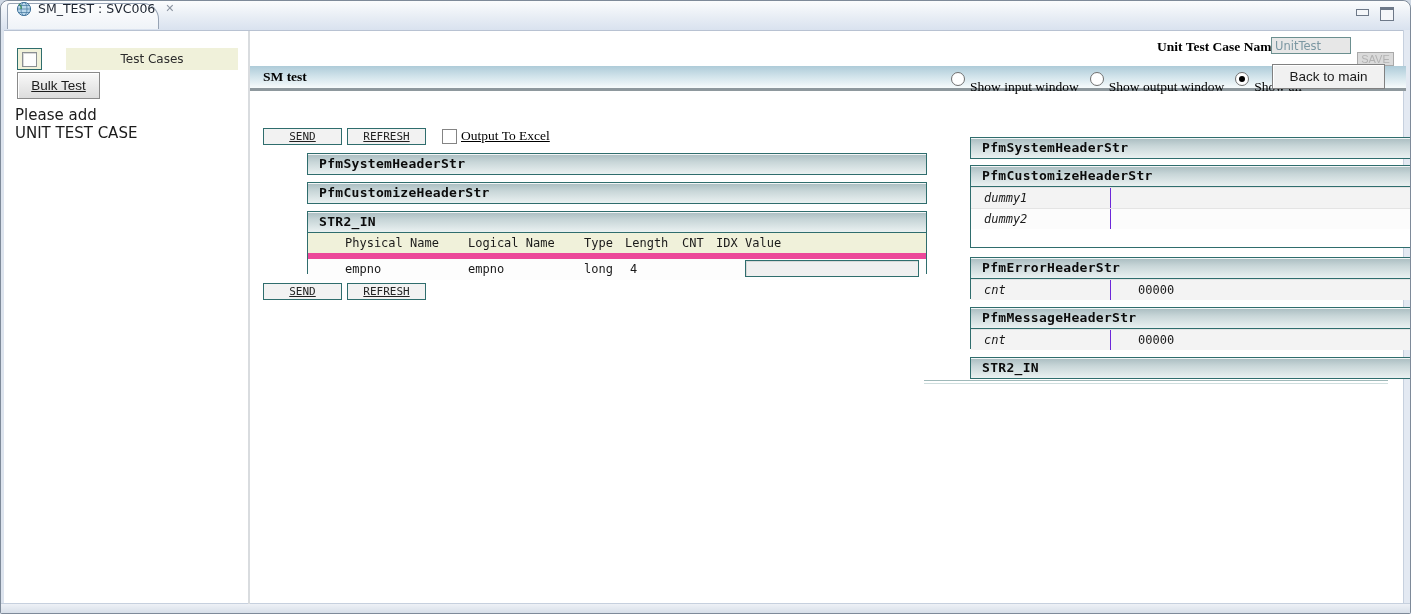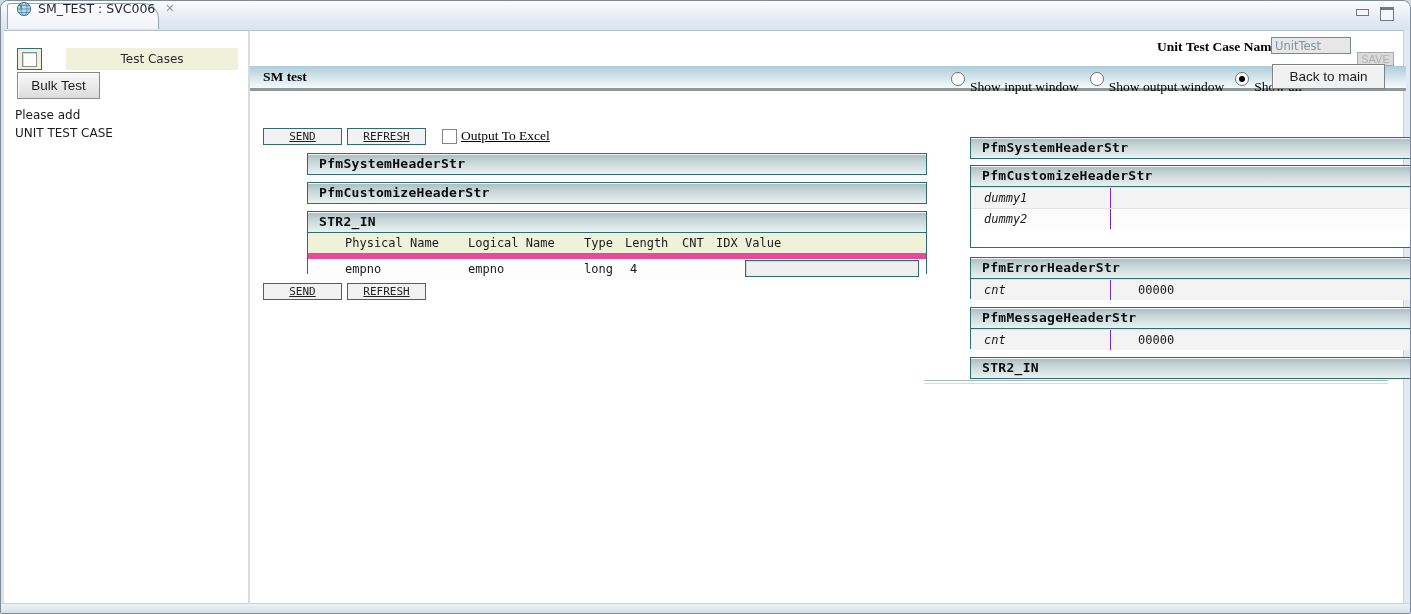--- a/index.html
+++ b/index.html
@@ -18,22 +18,22 @@
   
   .strip-left{position:absolute;left:0;top:29px;bottom:0;width:3px;background:#dde4ee;}
   .strip-right{position:absolute;right:0;top:29px;bottom:0;width:6px;background:#e3e9f2;border-left:1px solid #c6d0de;}
   .strip-bottom{position:absolute;left:0;right:0;bottom:0;height:9px;background:linear-gradient(180deg,#eef1f6,#d7dfe9);border-top:1px solid #c6d0de;}
 
   
   .sidebar-divider{position:absolute;left:247px;top:30px;bottom:9px;width:2px;background:#d9dcdf;}
   .tc-cb-cell{position:absolute;left:16px;top:47px;width:25px;height:22px;background:#f0f1da;border:1px solid #2f6d6d;box-sizing:border-box;display:flex;align-items:center;justify-content:center;}
   .tc-cb{width:13px;height:13px;background:#fdfdfd;border:1px solid #8a8f93;box-shadow:inset 1px 1px 0 #d8d8d8;}
   .tc-head{position:absolute;left:46px;top:47px;width:172px;height:22px;background:#f0f1da;display:flex;align-items:center;justify-content:center;font-size:12px;color:#2b2b2b;margin-left:19px;}
-  .bulk-btn{position:absolute;left:16px;top:71px;width:83px;height:27px;background:linear-gradient(180deg,#f9f9f9,#dcdcdc);border:1px solid #8a8a8a;box-shadow:inset 1px 1px 0 #fff;font-size:13.5px;color:#1c1c1c;display:flex;align-items:center;justify-content:center;cursor:pointer;}
-  .empty-msg{position:absolute;left:14px;top:105px;font-size:12px;color:#1b1b1b;line-height:18px;}
+  .bulk-btn{position:absolute;left:16px;top:71px;width:83px;height:27px;background:linear-gradient(180deg,#f9f9f9,#dcdcdc);border:1px solid #8a8a8a;box-shadow:inset 1px 1px 0 #fff;font-size:13.5px;color:#1c1c1c;display:flex;align-items:center;justify-content:center;cursor:pointer;text-decoration:underline;}
+  .empty-msg{position:absolute;left:14px;top:105px;font-size:15px;color:#1b1b1b;line-height:18px;}
 
   
   .utc-label{position:absolute;left:1156px;top:38px;font-family:"Liberation Serif",serif;font-weight:bold;font-size:13.5px;color:#000;}
   .utc-input{position:absolute;left:1270px;top:36px;width:80px;height:17px;box-sizing:border-box;background:#e7e7e7;border:1px solid #6b8f8f;color:#7b97a2;font-size:11.5px;font-family:"DejaVu Sans",sans-serif;padding:0 3px;}
   .save-btn{position:absolute;left:1356px;top:51px;width:37px;height:14px;box-sizing:border-box;background:#dadada;border:1px solid #a9a9a9;color:#b2b2b2;font-size:11px;display:flex;align-items:center;justify-content:center;}
 
   
   .smbar{position:absolute;left:249px;top:65px;width:1156px;height:22px;background:linear-gradient(180deg,#aecbd8 0%,#cfe2ea 45%,#f7fbfc 100%);border-bottom:3px solid #8e989d;box-sizing:content-box;}
   .smbar-title{position:absolute;left:13px;top:3px;font-family:"Liberation Serif",serif;font-weight:bold;font-size:13.5px;color:#000;}
   .radios{position:absolute;left:701px;top:0;height:25px;display:flex;align-items:center;gap:5px;font-family:"Liberation Serif",serif;font-size:13.5px;color:#000;}

